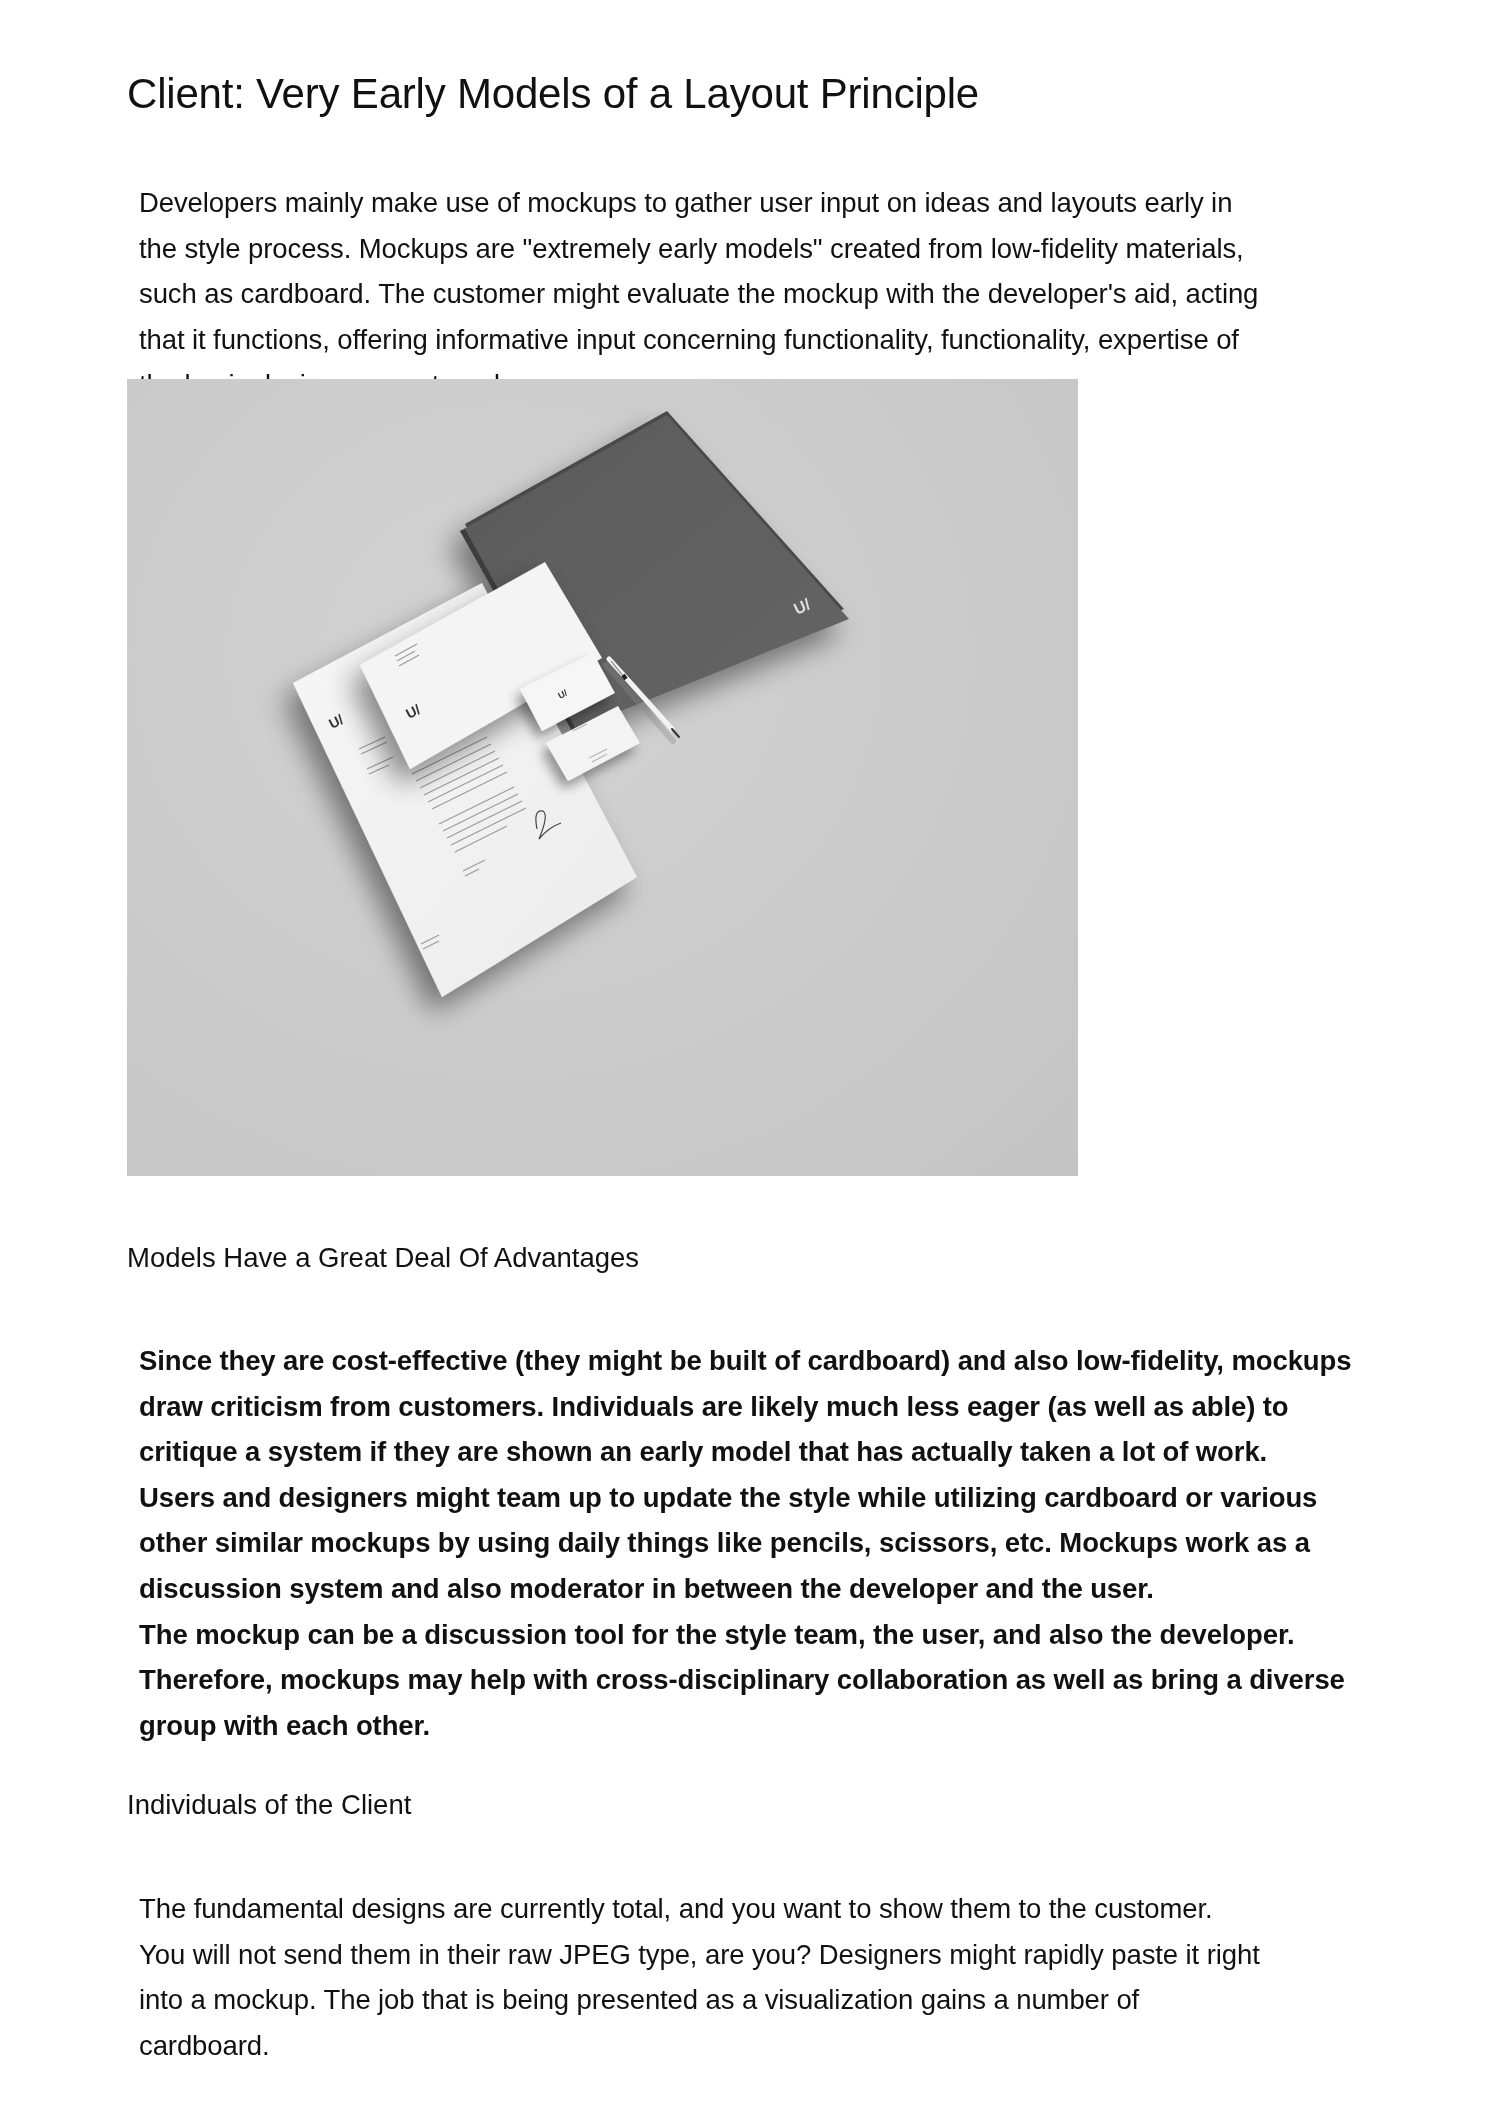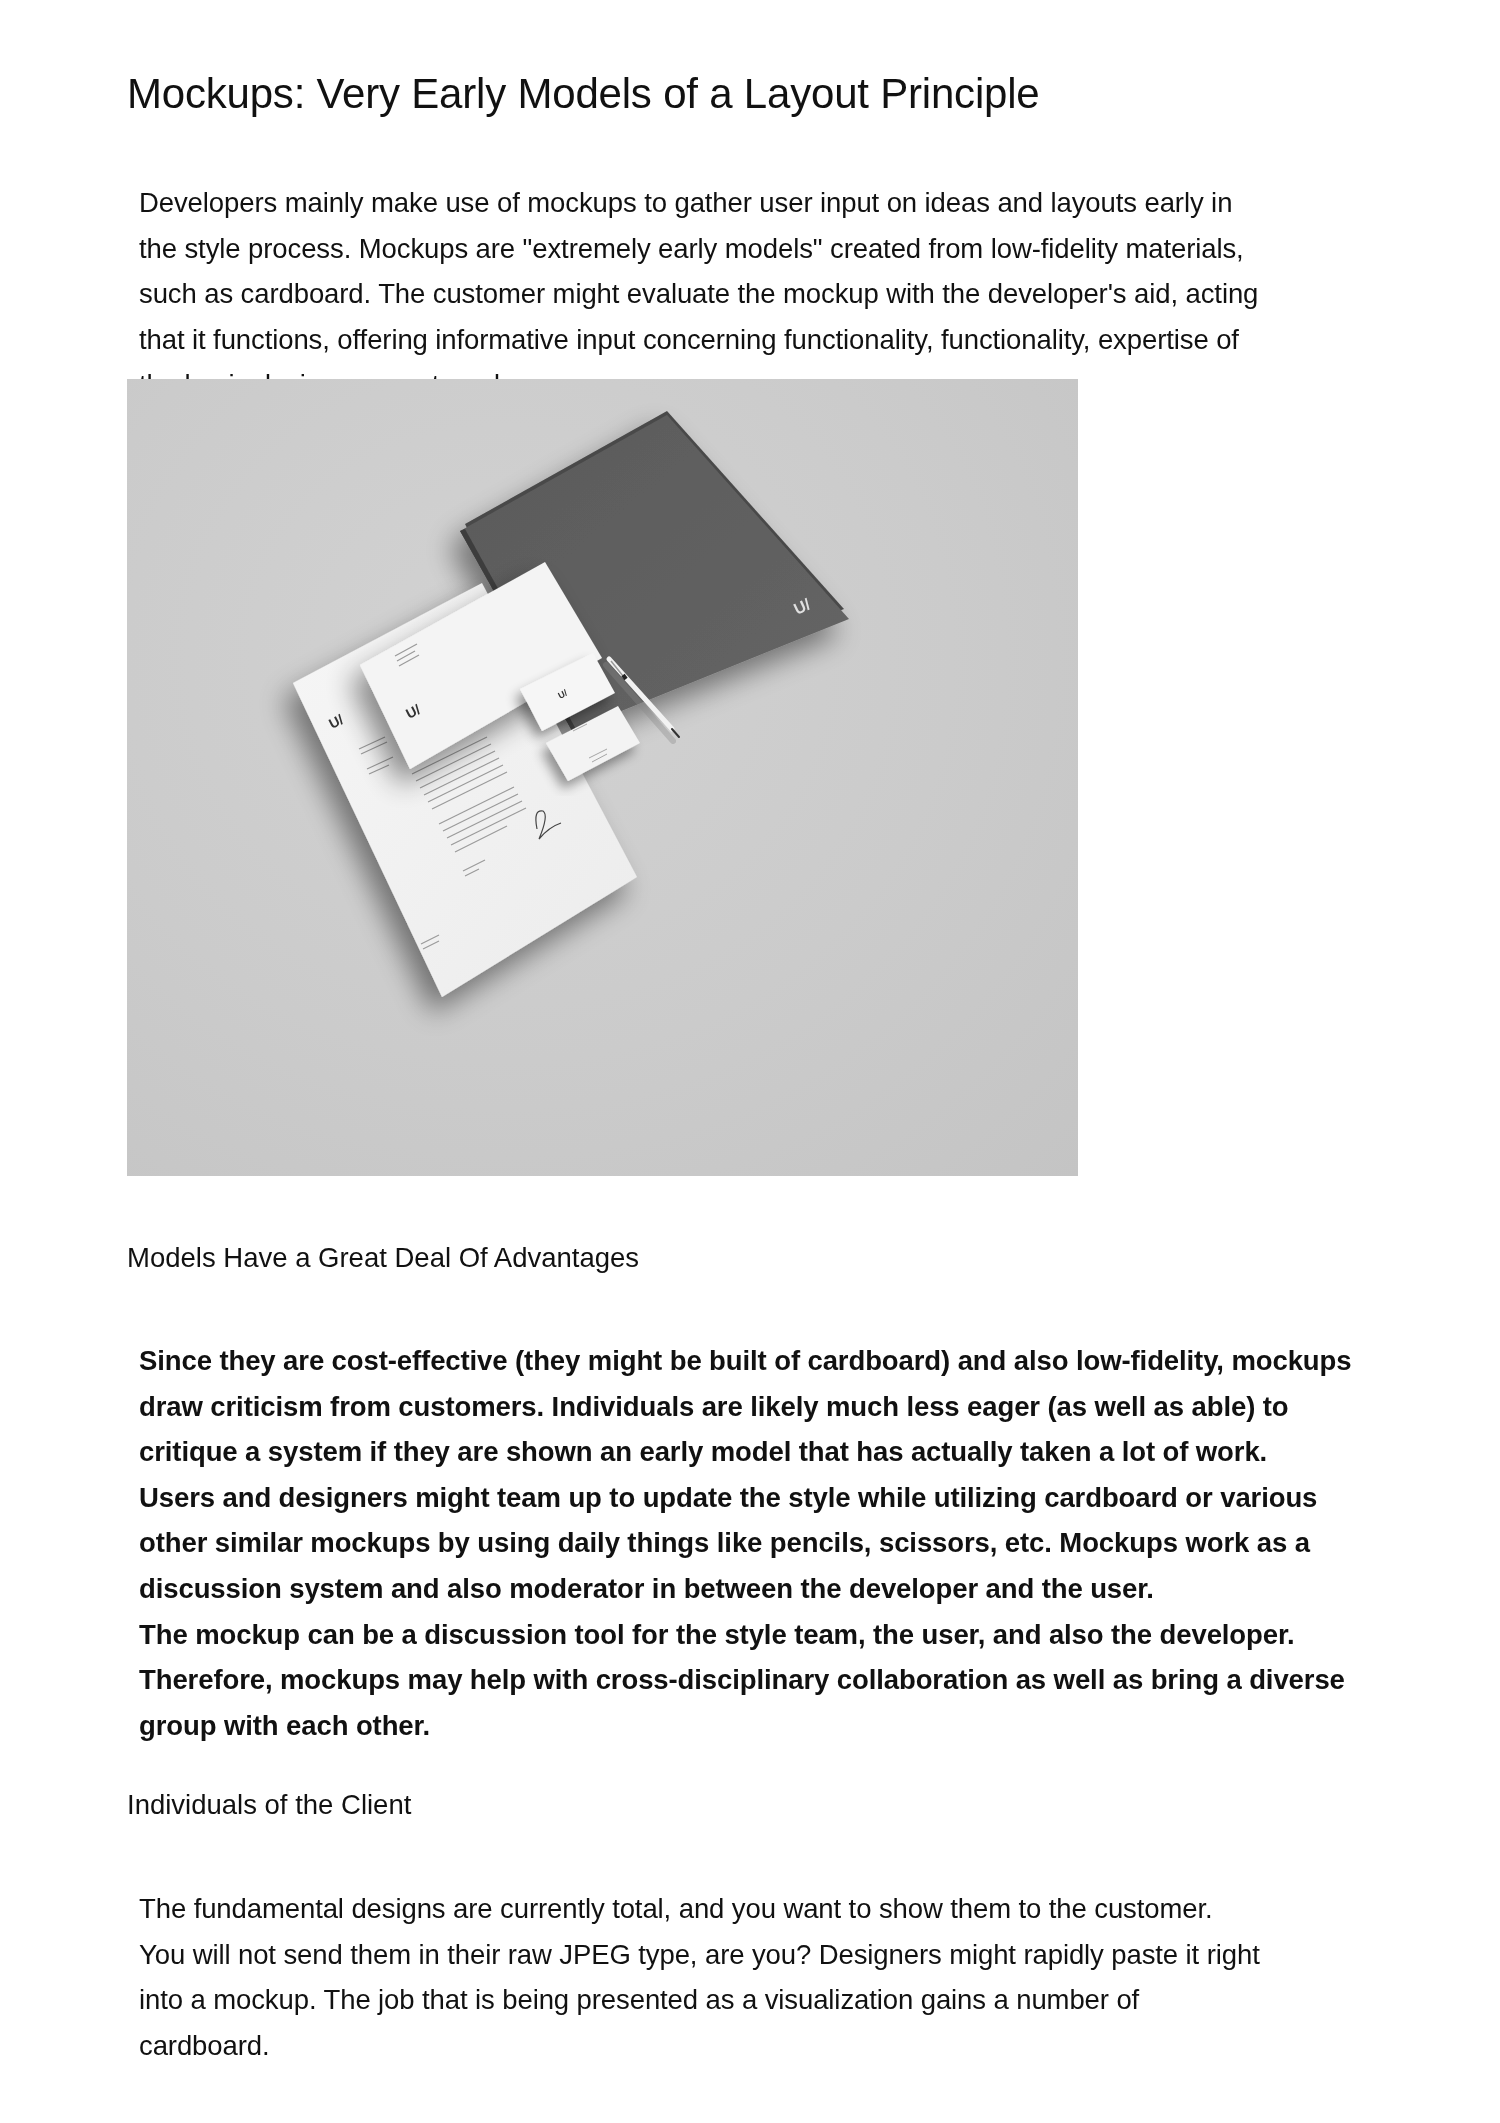--- a/index.html
+++ b/index.html
@@ -65,21 +65,21 @@
       height: 797px;
       overflow: hidden;
       background: radial-gradient(ellipse at 40% 35%, #d2d2d2 0%, #cbcbcb 55%, #c4c4c4 100%);
     }
     .figure svg { display: block; }
   </style>
 </head>
 <body>
 
 <div class="page">
-  <h1 class="title" id="title">Mockups: Very Early Models of a Layout Principle</h1>
+  <h1 class="title" id="title">Client: Very Early Models of a Layout Principle</h1>
   <p class="para" id="p1">Developers mainly make use of mockups to gather user input on ideas and layouts early in
 the style process. Mockups are "extremely early models" created from low-fidelity materials,
 such as cardboard. The customer might evaluate the mockup with the developer's aid, acting
 that it functions, offering informative input concerning functionality, functionality, expertise of
 the basic design concept, and so on.</p>
 
   <h2 class="heading" id="h2">Models Have a Great Deal Of Advantages</h2>
   <p class="para" id="p2">Since they are cost-effective (they might be built of cardboard) and also low-fidelity, mockups
 draw criticism from customers. Individuals are likely much less eager (as well as able) to
 critique a system if they are shown an early model that has actually taken a lot of work.

